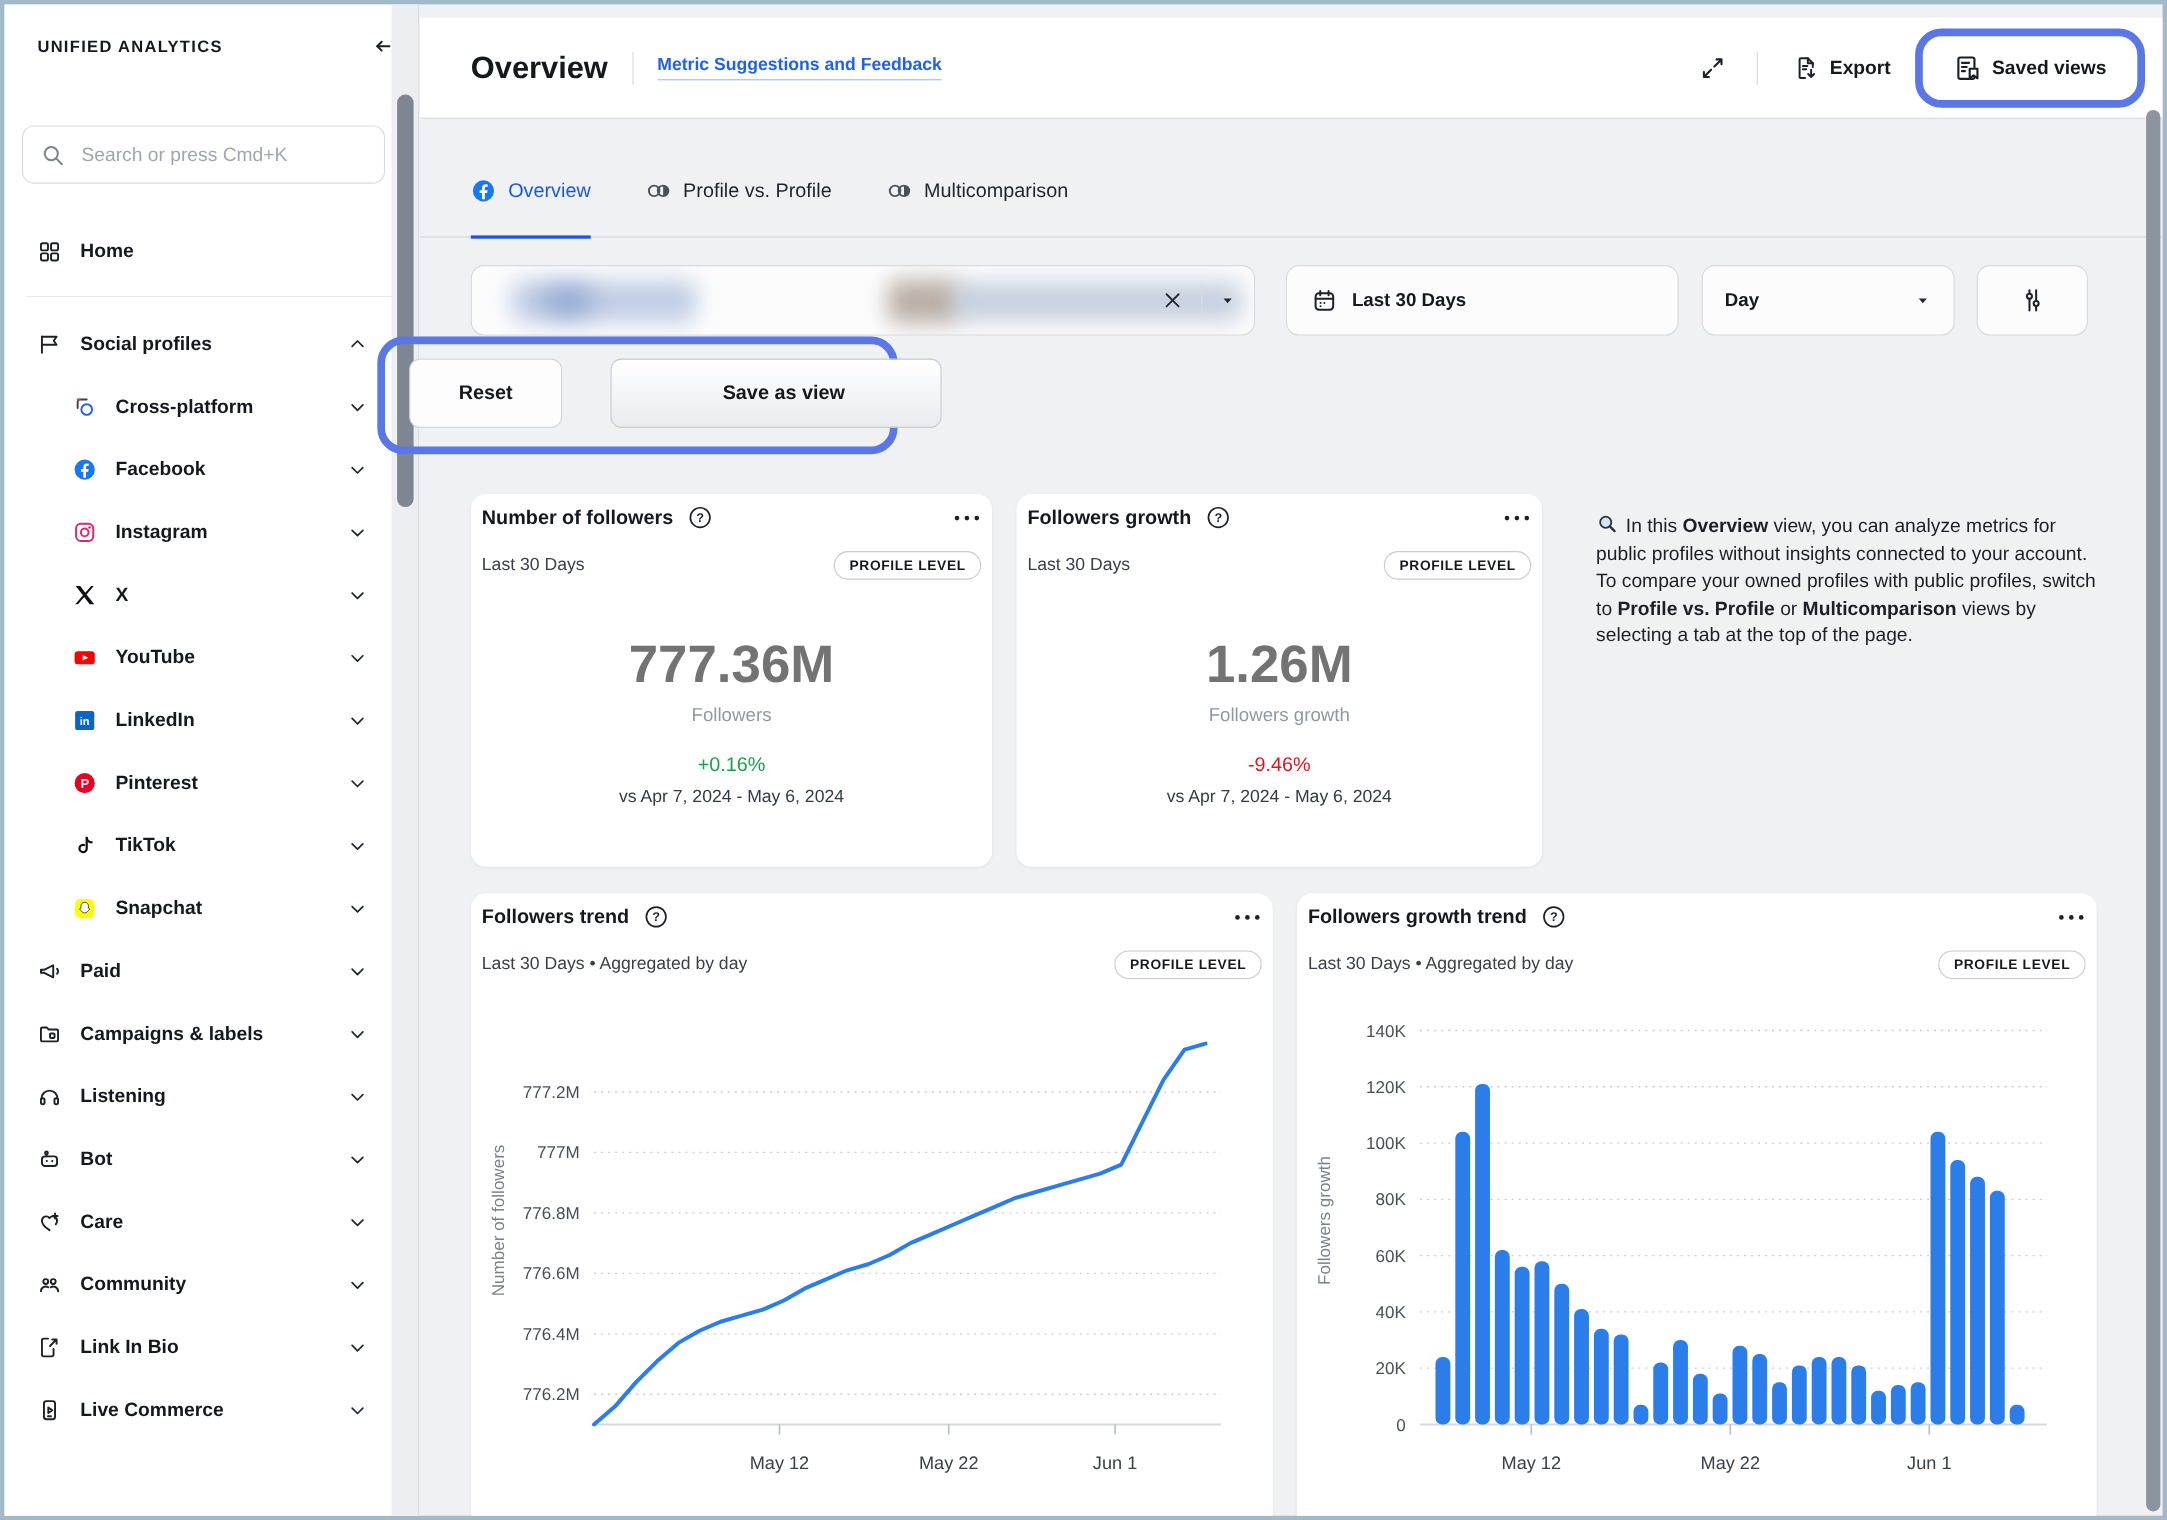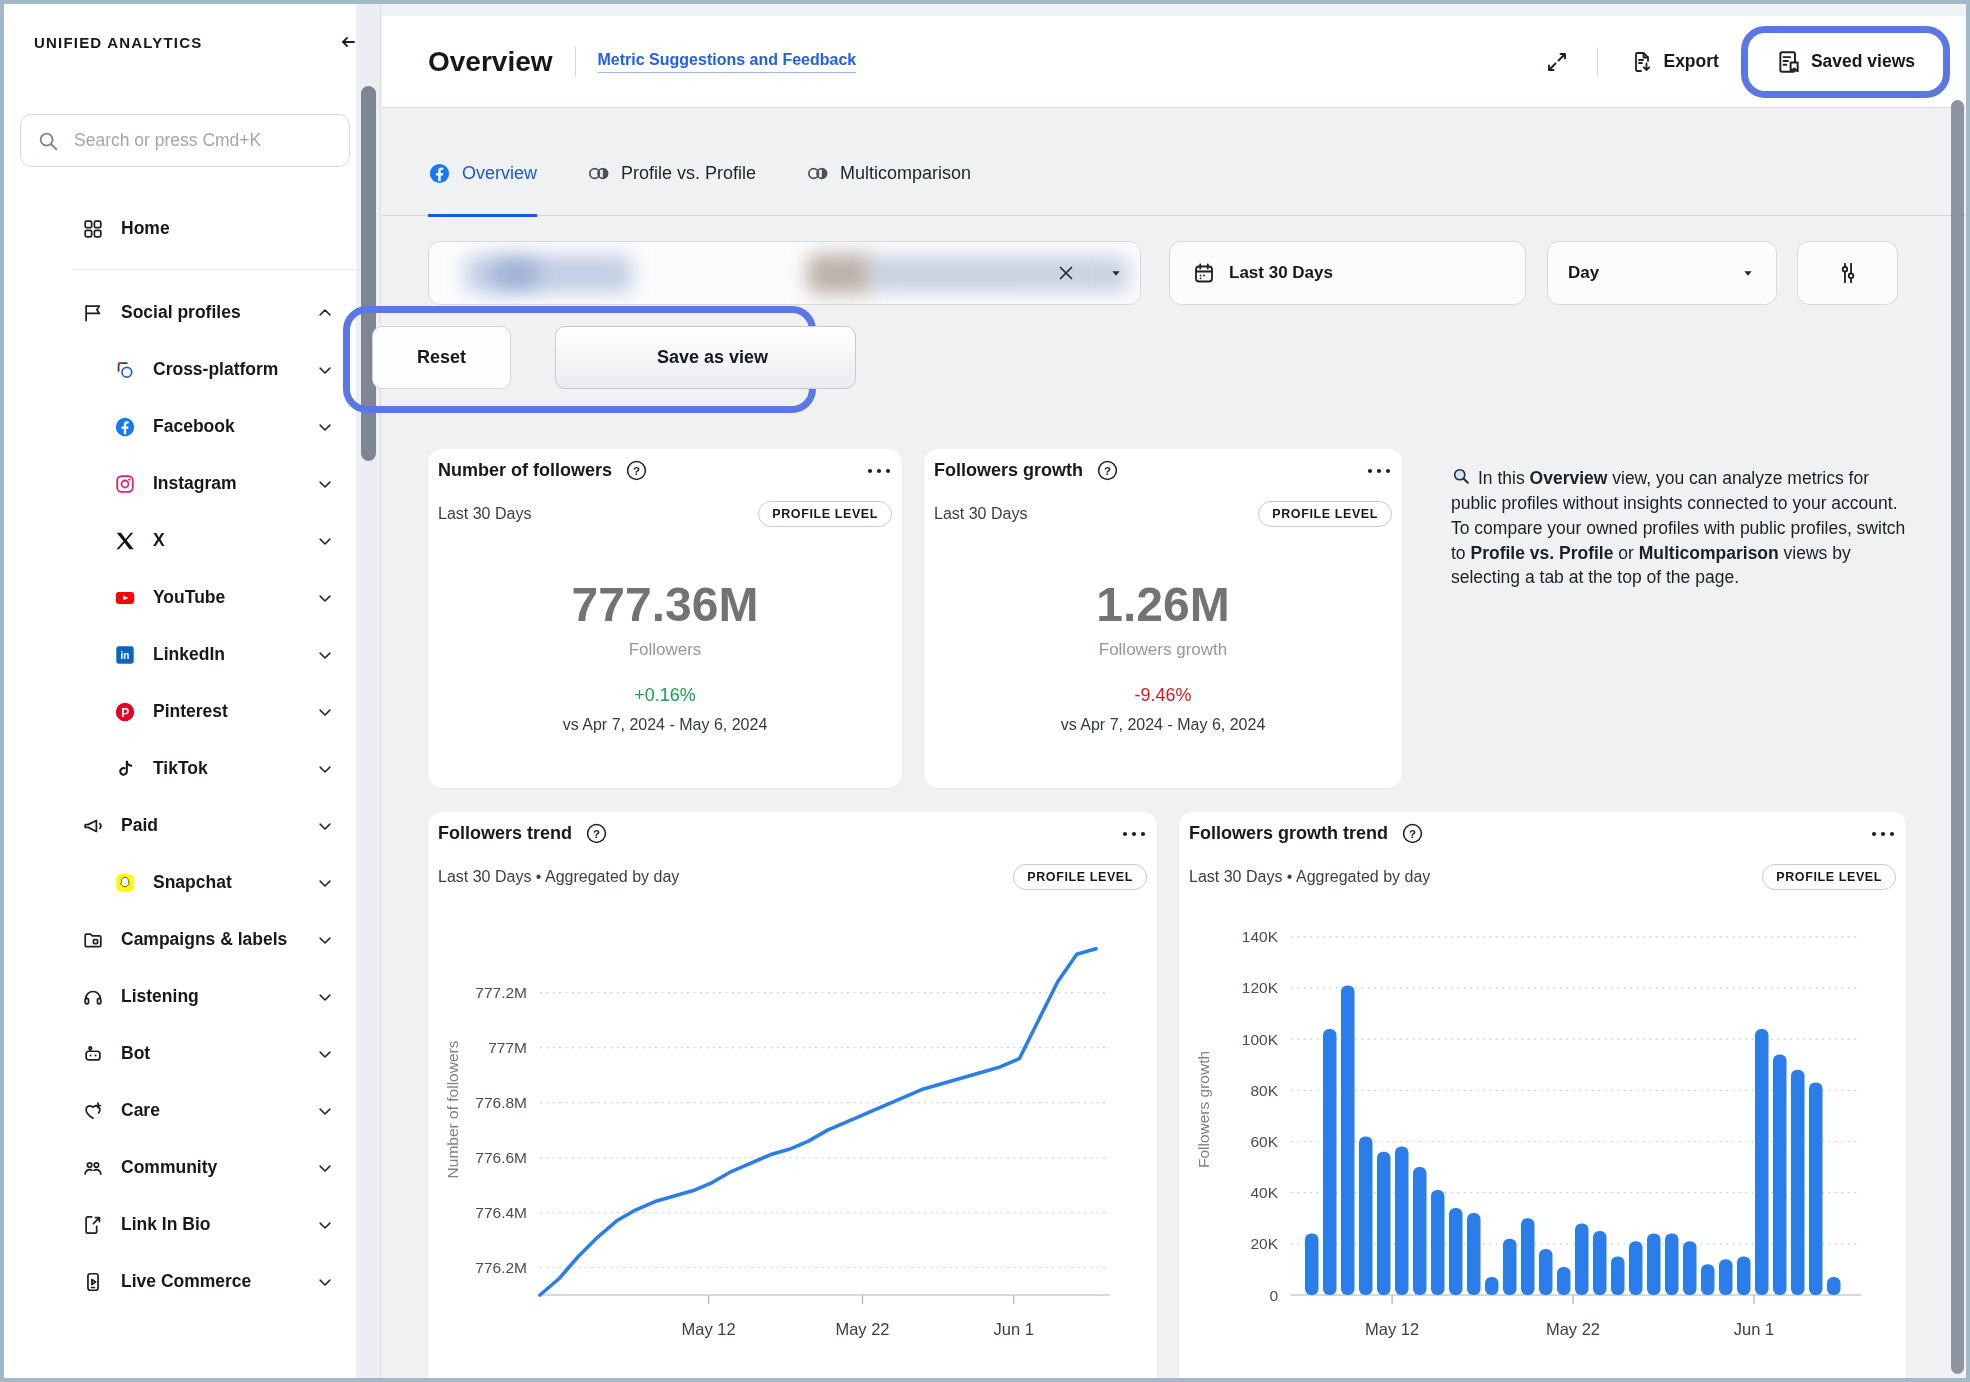--- a/index.html
+++ b/index.html
@@ -5,21 +5,21 @@
   html,body{margin:0;padding:0;background:#cfd8de;font-family:"Liberation Sans",sans-serif;}
   *{box-sizing:border-box;}
   .frame{position:relative;width:1970px;height:1382px;background:#f0f1f3;border:4px solid #a2b9c8;overflow:hidden;}
   
   .sidebar{position:absolute;left:0;top:0;bottom:0;width:377px;background:#fff;border-right:1px solid #dadde1;}
   .logo-row{position:absolute;top:26px;left:30px;right:16px;display:flex;align-items:center;justify-content:space-between;}
   .logo{font-size:15px;font-weight:bold;letter-spacing:1.2px;color:#15181e;}
   .search-box{position:absolute;top:110px;left:16px;width:330px;height:53px;border:1px solid #d6d9de;border-radius:11px;display:flex;align-items:center;gap:13px;padding:0 16px;background:#fff;}
   .search-box input{border:0;outline:0;flex:1;font-size:17.5px;color:#30343c;font-family:inherit;background:transparent;}
   .search-box input::placeholder{color:#a0a6b0;}
-  .nav{position:absolute;top:196px;left:0;right:0;padding-left:48px;}
+  .nav{position:absolute;top:196px;left:0;right:0;}
   .nav-item{position:relative;height:57px;display:flex;align-items:center;gap:17px;padding-left:30px;cursor:pointer;}
   .nav-item.sub{padding-left:62px;}
   .nav-item .lbl{font-size:17.5px;font-weight:bold;color:#15181e;}
   .nav-item .chev{position:absolute;right:46px;display:flex;}
   .nav-div{height:1px;background:#e7e9ec;margin:12px 20px 14px 20px;}
   .sb-track{position:absolute;right:0;top:0;bottom:0;width:24px;background:#eceef1;}
   .sb-thumb{position:absolute;right:4px;top:82px;width:15px;height:375px;border-radius:8px;background:#7e8692;}
   .ic{display:inline-flex;flex:none;}
   .ic svg{display:block;}
   
@@ -238,42 +238,42 @@
               <path d="M14 4c.4 2.6 2.3 4.2 4.9 4.4"></path>
             </svg>
           </span>
         <span class="lbl">TikTok</span>
         <span class="chev ic">
             <svg width="18" height="18" viewBox="0 0 24 24" fill="none" stroke="#23272e" stroke-width="2.1" stroke-linecap="round" stroke-linejoin="round">
               <path d="M5.5 9.5L12 16l6.5-6.5"></path>
             </svg>
           </span>
       </div>
+      <div class="nav-item sub">
+        <span class="ic">
+            <svg width="22" height="22" viewBox="0 0 24 24">
+              <rect x="2.5" y="2.5" width="19" height="19" rx="5" fill="#fffc00"></rect>
+              <path d="M12 5.8c-2.4 0-3.7 1.7-3.7 3.8v1.9l-1.5 1.1c.7.8 1.6.9 2 1.7.3.8 1.5 1.9 3.2 1.9s2.9-1.1 3.2-1.9c.4-.8 1.3-.9 2-1.7l-1.5-1.1V9.6c0-2.1-1.3-3.8-3.7-3.8z" fill="#fff" stroke="#1d2127" stroke-width=".8"></path>
+            </svg>
+          </span>
+        <span class="lbl">Snapchat</span>
+        <span class="chev ic">
+            <svg width="18" height="18" viewBox="0 0 24 24" fill="none" stroke="#23272e" stroke-width="2.1" stroke-linecap="round" stroke-linejoin="round">
+              <path d="M5.5 9.5L12 16l6.5-6.5"></path>
+            </svg>
+          </span>
+      </div>
       <div class="nav-item">
         <span class="ic">
             <svg width="22" height="22" viewBox="0 0 24 24" fill="none" stroke="#1d2127" stroke-width="1.9" stroke-linejoin="round" stroke-linecap="round">
               <path d="M3.5 10.5h3.2l9-4.5v12l-9-4.5H3.5z"></path>
               <path d="M19.5 9.5a3.6 3.6 0 0 1 0 5"></path>
             </svg>
           </span>
         <span class="lbl">Paid</span>
-        <span class="chev ic">
-            <svg width="18" height="18" viewBox="0 0 24 24" fill="none" stroke="#23272e" stroke-width="2.1" stroke-linecap="round" stroke-linejoin="round">
-              <path d="M5.5 9.5L12 16l6.5-6.5"></path>
-            </svg>
-          </span>
-      </div>
-      <div class="nav-item sub">
-        <span class="ic">
-            <svg width="22" height="22" viewBox="0 0 24 24">
-              <rect x="2.5" y="2.5" width="19" height="19" rx="5" fill="#fffc00"></rect>
-              <path d="M12 5.8c-2.4 0-3.7 1.7-3.7 3.8v1.9l-1.5 1.1c.7.8 1.6.9 2 1.7.3.8 1.5 1.9 3.2 1.9s2.9-1.1 3.2-1.9c.4-.8 1.3-.9 2-1.7l-1.5-1.1V9.6c0-2.1-1.3-3.8-3.7-3.8z" fill="#fff" stroke="#1d2127" stroke-width=".8"></path>
-            </svg>
-          </span>
-        <span class="lbl">Snapchat</span>
         <span class="chev ic">
             <svg width="18" height="18" viewBox="0 0 24 24" fill="none" stroke="#23272e" stroke-width="2.1" stroke-linecap="round" stroke-linejoin="round">
               <path d="M5.5 9.5L12 16l6.5-6.5"></path>
             </svg>
           </span>
       </div>
       <div class="nav-item">
         <span class="ic">
             <svg width="22" height="22" viewBox="0 0 24 24" fill="none" stroke="#1d2127" stroke-width="1.9" stroke-linejoin="round">
               <path d="M3.5 18V6.8c0-.7.6-1.3 1.3-1.3h4.4l2 2h8c.7 0 1.3.6 1.3 1.3V18c0 .7-.6 1.3-1.3 1.3H4.8c-.7 0-1.3-.6-1.3-1.3z"></path>

